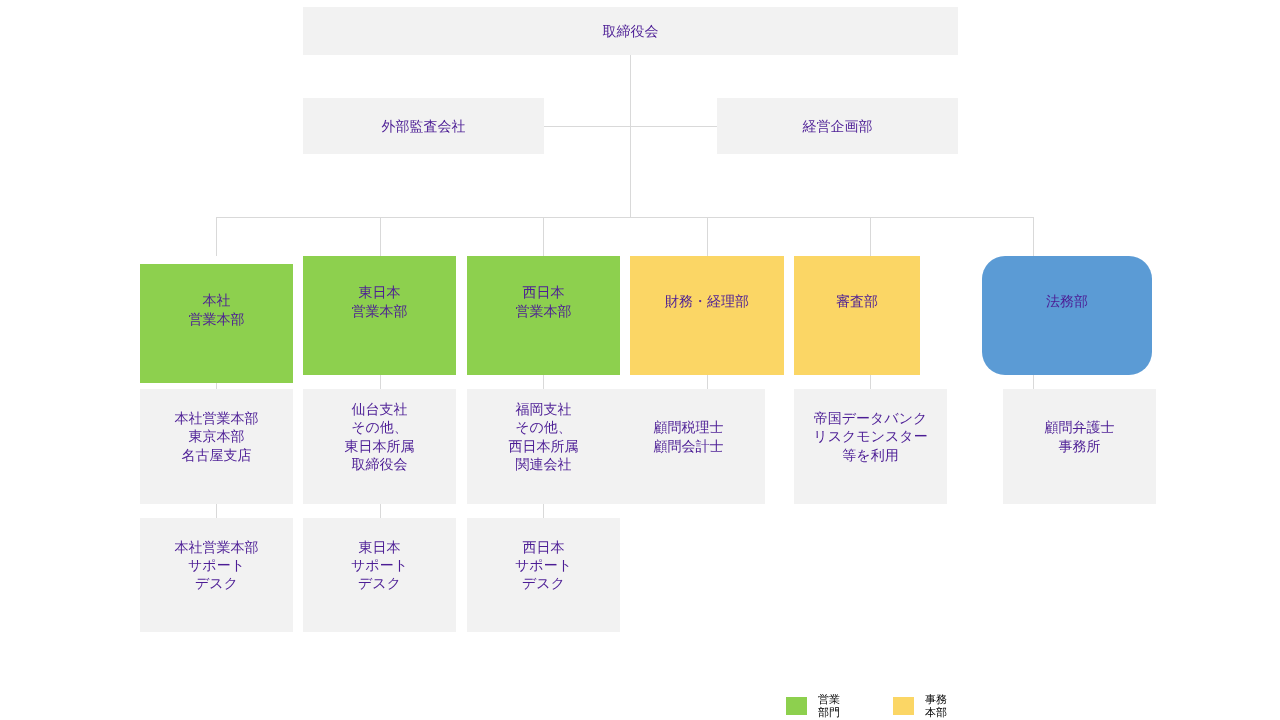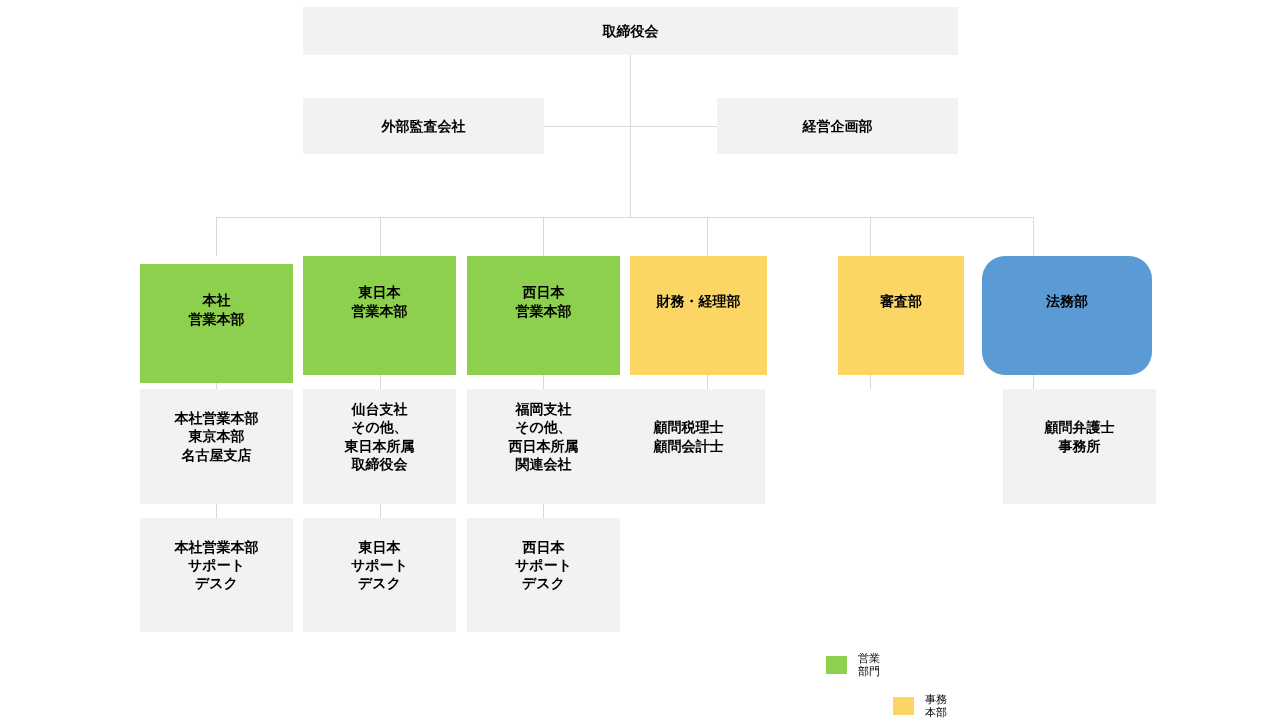--- a/index.html
+++ b/index.html
@@ -11,24 +11,24 @@
     font-family: "DejaVu Sans", "Liberation Sans", sans-serif;
     overflow: hidden;
   }
   .node {
     position: absolute;
     box-sizing: border-box;
     display: flex;
     align-items: center;
     justify-content: center;
     text-align: center;
-    font-weight: bold;
+    font-weight: normal;
     font-size: 14px;
     line-height: 1.35;
-    color: #000000;
+    color: #4c1d95;
     white-space: pre-line;
   }
   .gray  { background: #f2f2f2; }
   .sales { background: #8dd04e; }
   .admin { background: #fbd665; }
   .indep { background: #5b9bd5; }
   .head  { padding-bottom: 28px; }
   .sub   { padding-bottom: 20px; line-height: 1.3; }
   .line  { position: absolute; background: #d9d9d9; }
   .legend-item {
@@ -78,51 +78,54 @@
 
   <div class="node gray" style="left:303px; top:98px; width:241px; height:56px;">外部監査会社</div>
   <div class="node gray" style="left:717px; top:98px; width:241px; height:56px;">経営企画部</div>
 
   <div class="node sales head" style="left:140px; top:256px; width:153px; height:119px;margin-top:8px;">本社
 営業本部</div>
   <div class="node sales head" style="left:303px; top:256px; width:153px; height:119px;">東日本
 営業本部</div>
   <div class="node sales head" style="left:467px; top:256px; width:153px; height:119px;">西日本
 営業本部</div>
-  <div class="node admin head" style="left:630px; top:256px; width:137px; height:119px;">財務・経理部</div>
-  <div class="node admin head" style="left:794px; top:256px; width:126px; height:119px;margin-left:44px;">審査部</div>
+  <div class="node admin head" style="left:630px; top:256px; width:154px; height:119px;">財務・経理部</div>
+  <div class="node admin head" style="left:794px; top:256px; width:126px; height:119px;">審査部</div>
   <div class="node indep head" style="left:982px; top:256px; width:170px; height:119px;border-radius:23px;">法務部</div>
 
   <div class="node gray sub" style="left:140px; top:389px; width:153px; height:115px;">本社営業本部
 東京本部
 名古屋支店</div>
   <div class="node gray sub" style="left:303px; top:389px; width:153px; height:115px;">仙台支社
 その他、
 東日本所属
 取締役会</div>
   <div class="node gray sub" style="left:467px; top:389px; width:153px; height:115px;">福岡支社
 その他、
 西日本所属
 関連会社</div>
   <div class="node gray sub" style="left:612px; top:389px; width:153px; height:115px;">顧問税理士
 顧問会計士</div>
+  <div class="node gray sub" style="left:794px; top:389px; width:153px; height:115px;">帝国データバンク
+リスクモンスター
+等を利用</div>
   <div class="node gray sub" style="left:1003px; top:389px; width:153px; height:115px;">顧問弁護士
 事務所</div>
 
   <div class="node gray sub" style="left:140px; top:518px; width:153px; height:114px;">本社営業本部
 サポート
 デスク</div>
   <div class="node gray sub" style="left:303px; top:518px; width:153px; height:114px;">東日本
 サポート
 デスク</div>
   <div class="node gray sub" style="left:467px; top:518px; width:153px; height:114px;">西日本
 サポート
 デスク</div>
 
-  <div class="legend-item" style="left:786px; top:650px;margin-left:40px;">
+  <div class="legend-item" style="left:786px; top:691px;">
     <span class="swatch sales"></span>
     <span>営業
 部門</span>
   </div>
   <div class="legend-item" style="left:893px; top:691px;">
     <span class="swatch admin"></span>
     <span>事務
 本部</span>
   </div>
   <div class="legend-item" style="left:997px; top:728px;">

